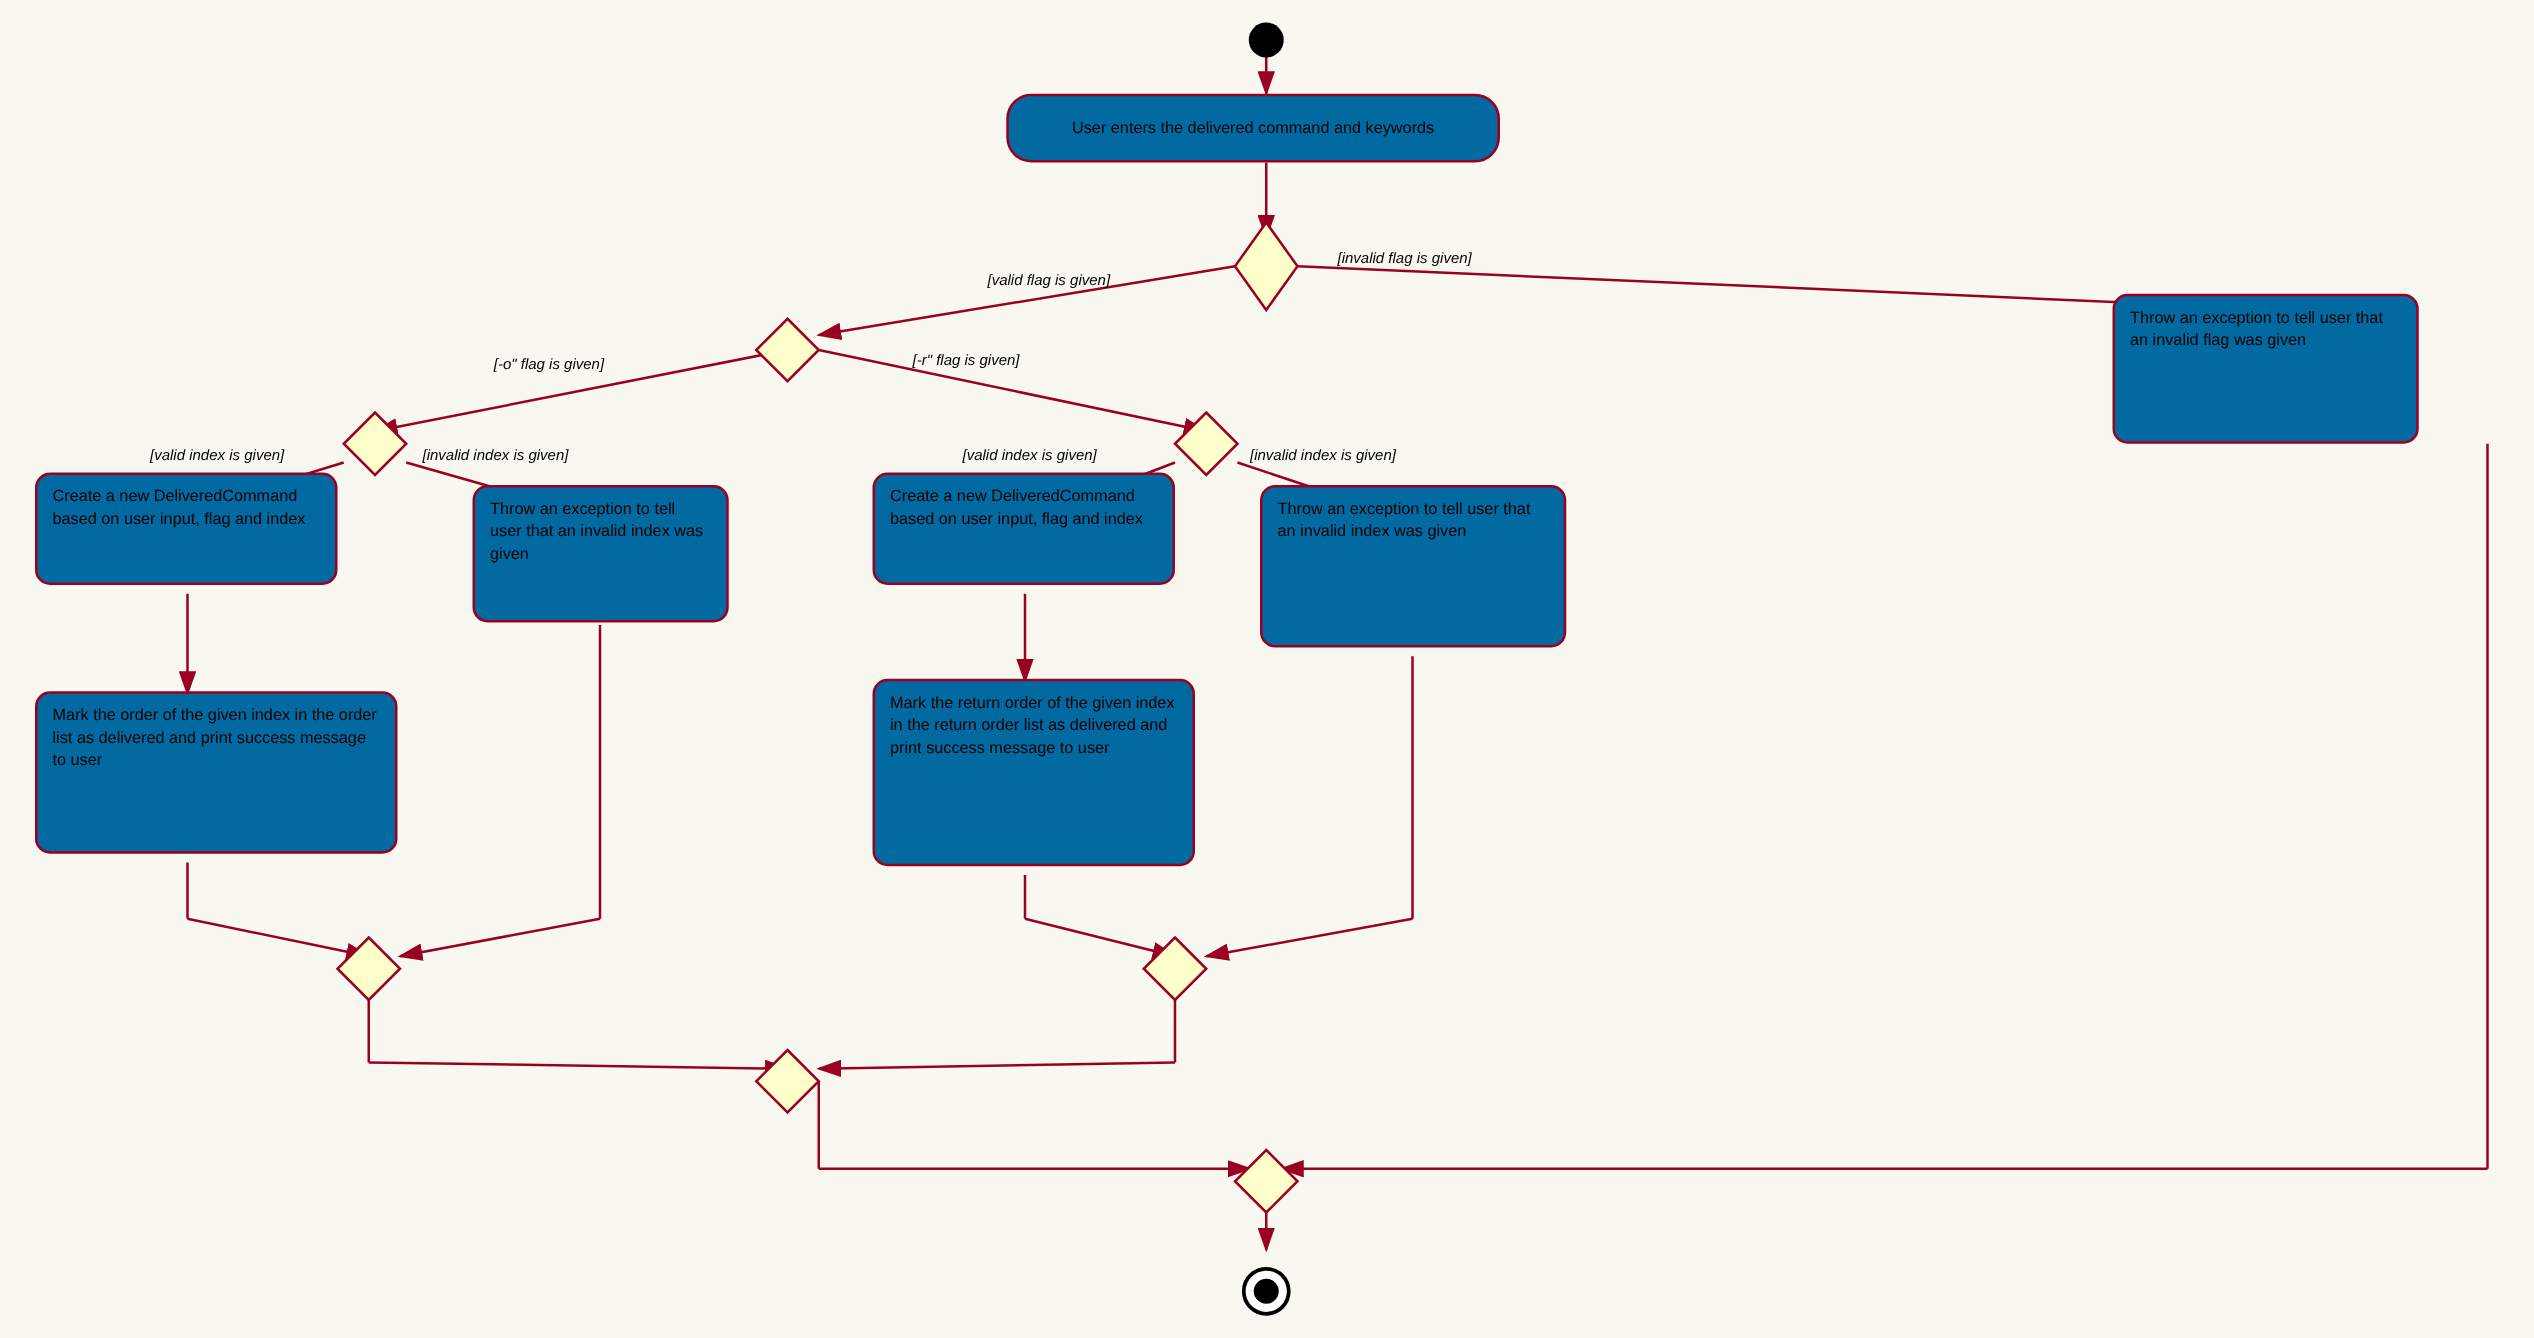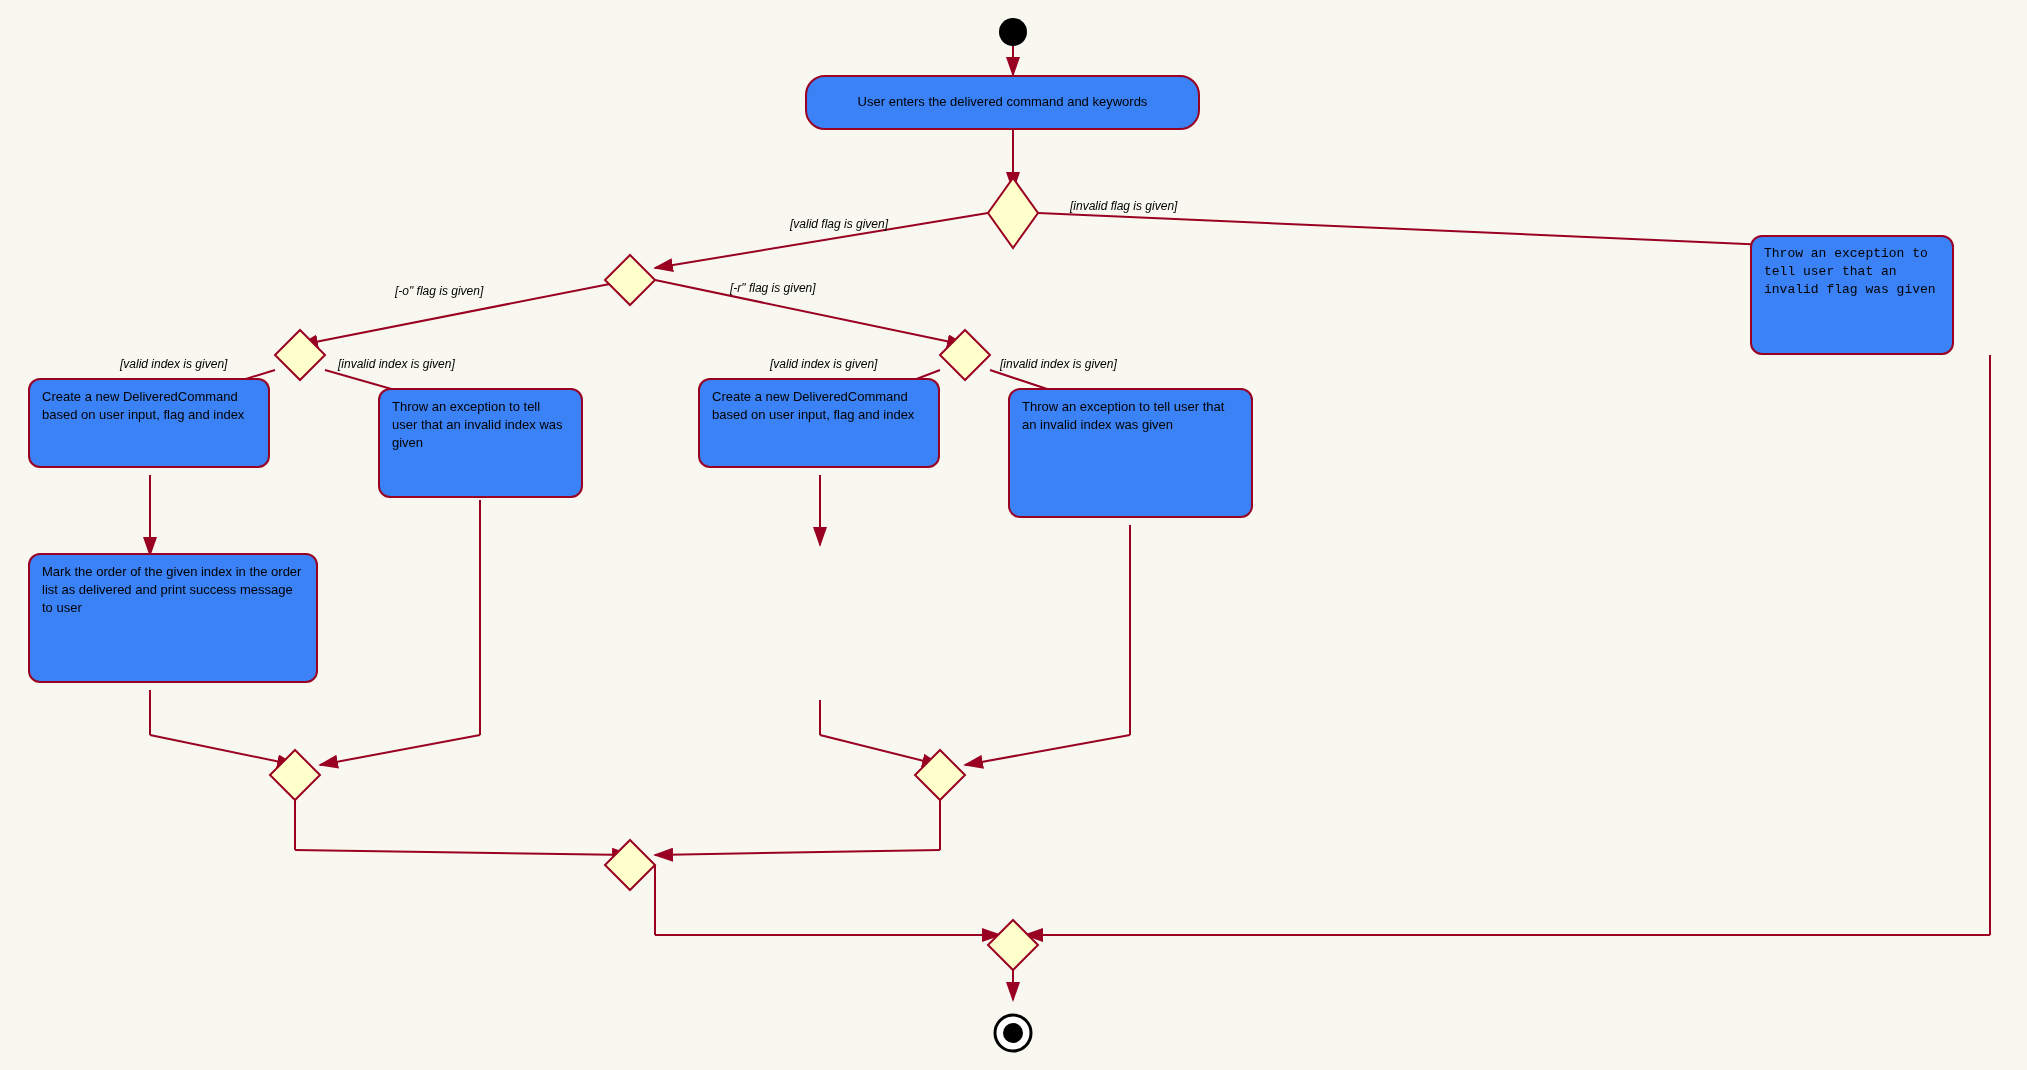--- a/index.html
+++ b/index.html
@@ -16,21 +16,21 @@
       height: 1070px;
     }
     svg {
       position: absolute;
       top: 0; left: 0;
       width: 2027px;
       height: 1070px;
     }
     .uml-node {
       position: absolute;
-      background: #3b82f6;
+      background: #0369a1;
       border: 2px solid #990022;
       border-radius: 12px;
       padding: 8px 12px;
       font-size: 13px;
       color: #000;
       text-align: left;
       line-height: 1.4;
     }
     .uml-node.rounded {
       border-radius: 20px;
@@ -124,21 +124,21 @@
 
     <polygon points="630,840 655,865 630,890 605,865" fill="#ffffcc" stroke="#990022" stroke-width="2"></polygon>
 
     <polygon points="1013,920 1038,945 1013,970 988,945" fill="#ffffcc" stroke="#990022" stroke-width="2"></polygon>
   </svg>
 
   <div class="uml-node rounded" style="left:805px; top:75px; width:395px; height:55px; display:flex; align-items:center; justify-content:center;">
     <span>User enters the delivered command and keywords</span>
   </div>
 
-  <div class="uml-node" style="left:1750px; top:235px; width:204px; min-height:120px;font-family:Liberation Mono, monospace;">
+  <div class="uml-node" style="left:1690px; top:235px; width:245px; min-height:120px;">
     <span>Throw an exception to tell user that an invalid flag was given</span>
   </div>
 
   <div class="uml-node" style="left:28px; top:378px; width:242px; min-height:90px;">
     <span>Create a new DeliveredCommand based on user input, flag and index</span>
   </div>
 
   <div class="uml-node" style="left:378px; top:388px; width:205px; min-height:110px;">
     <span>Throw an exception to tell user that an invalid index was given</span>
   </div>
@@ -148,14 +148,17 @@
   </div>
 
   <div class="uml-node" style="left:1008px; top:388px; width:245px; min-height:130px;">
     <span>Throw an exception to tell user that an invalid index was given</span>
   </div>
 
   <div class="uml-node" style="left:28px; top:553px; width:290px; min-height:130px;">
     <span>Mark the order of the given index in the order list as delivered and print success message to user</span>
   </div>
 
+  <div class="uml-node" style="left:698px; top:543px; width:258px; min-height:150px;">
+    <span>Mark the return order of the given index in the return order list as delivered and print success message to user</span>
+  </div>
 
 </div>
 
 </body></html>

